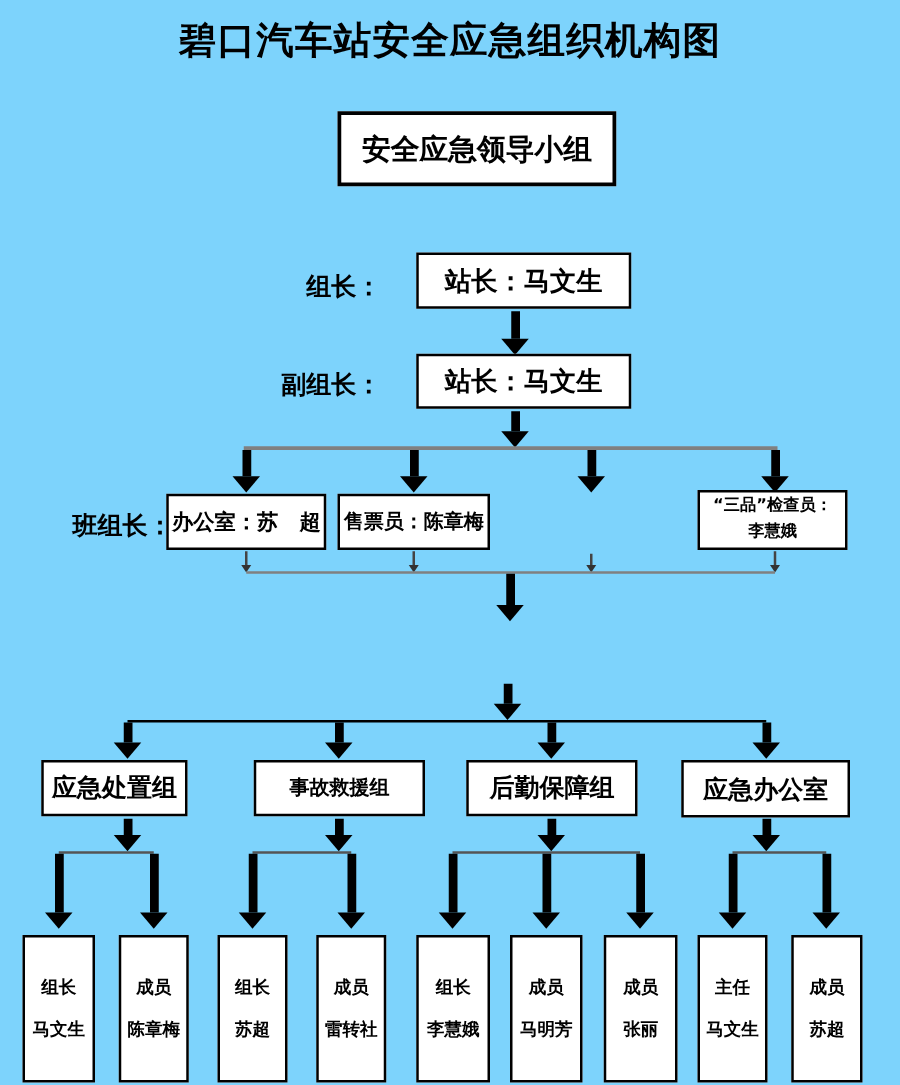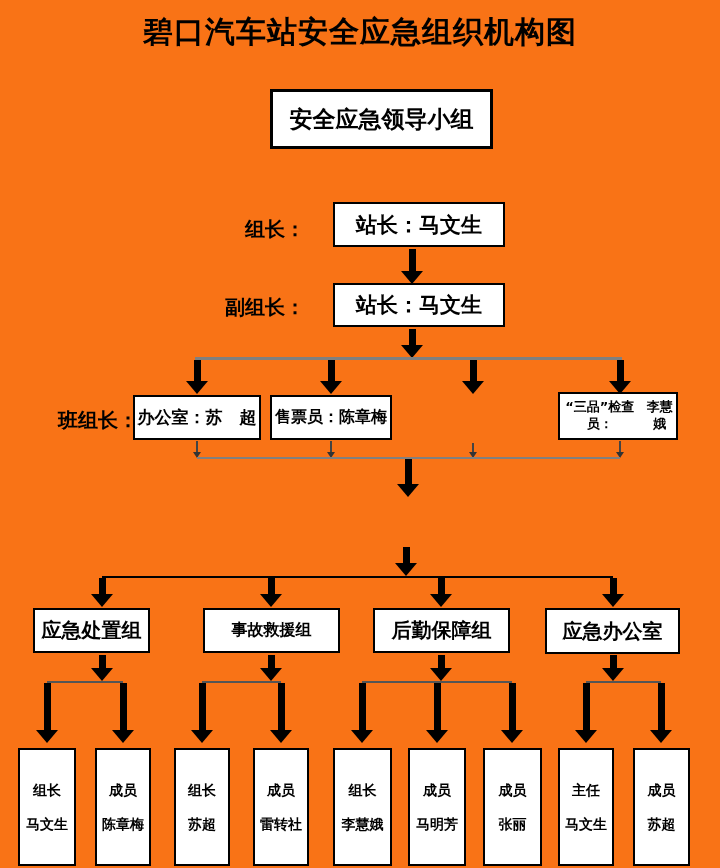--- a/index.html
+++ b/index.html
@@ -1,37 +1,37 @@
 <!DOCTYPE html>
 <html><head>
 <meta charset="utf-8">
 <style>
   html,body{margin:0;padding:0;background:#fff;}
   body{font-family:"DejaVu Sans","Liberation Sans",sans-serif;color:#000;}
-  #canvas{position:relative;width:720px;height:868px;margin:0 auto;background:#f97316;overflow:hidden;}
+  #canvas{position:relative;width:720px;height:868px;margin:0 auto;background:#7dd3fc;overflow:hidden;}
   .ttl{position:absolute;left:0;top:12px;width:720px;text-align:center;font-size:30px;font-weight:bold;letter-spacing:1px;}
   .bx{position:absolute;border:2px solid #000;background:#fff;display:flex;align-items:center;justify-content:center;font-weight:bold;box-sizing:border-box;text-align:center;}
   .bx.b3{border-width:3px;}
   .lbl{position:absolute;font-weight:bold;white-space:nowrap;}
   
   .ta{position:absolute;width:24px;display:flex;flex-direction:column;align-items:center;transform:translateX(-50%);}
   .ta .sh{width:7px;background:#000;flex:1;}
   .ta .hd{width:0;height:0;border-left:11px solid transparent;border-right:11px solid transparent;border-top:13px solid #000;}
   
   .sa{position:absolute;width:12px;display:flex;flex-direction:column;align-items:center;transform:translateX(-50%);}
   .sa .sh{width:1.5px;background:#444;flex:1;}
   .sa .hd{width:0;height:0;border-left:4px solid transparent;border-right:4px solid transparent;border-top:6px solid #333;}
   
   .hl{position:absolute;height:3px;background:#808080;}
   .hl.thin{height:2px;}
   .hl.blk{background:#000;height:2px;}
   .hl.sub{background:#555;height:2px;}
   
   .mem{flex-direction:column;gap:20px;font-size:14px;line-height:1;}
-  .two{justify-content:center;gap:4px;font-size:13px;line-height:1.3;}
+  .two{flex-direction:column;justify-content:center;gap:4px;font-size:13px;line-height:1.3;}
 </style>
 </head>
 <body>
 
 <div id="canvas">
 
   <div class="ttl">碧口汽车站安全应急组织机构图</div>
 
   <div class="bx b3" style="left:270px;top:89px;width:223px;height:60px;font-size:23px;">安全应急领导小组</div>
 

